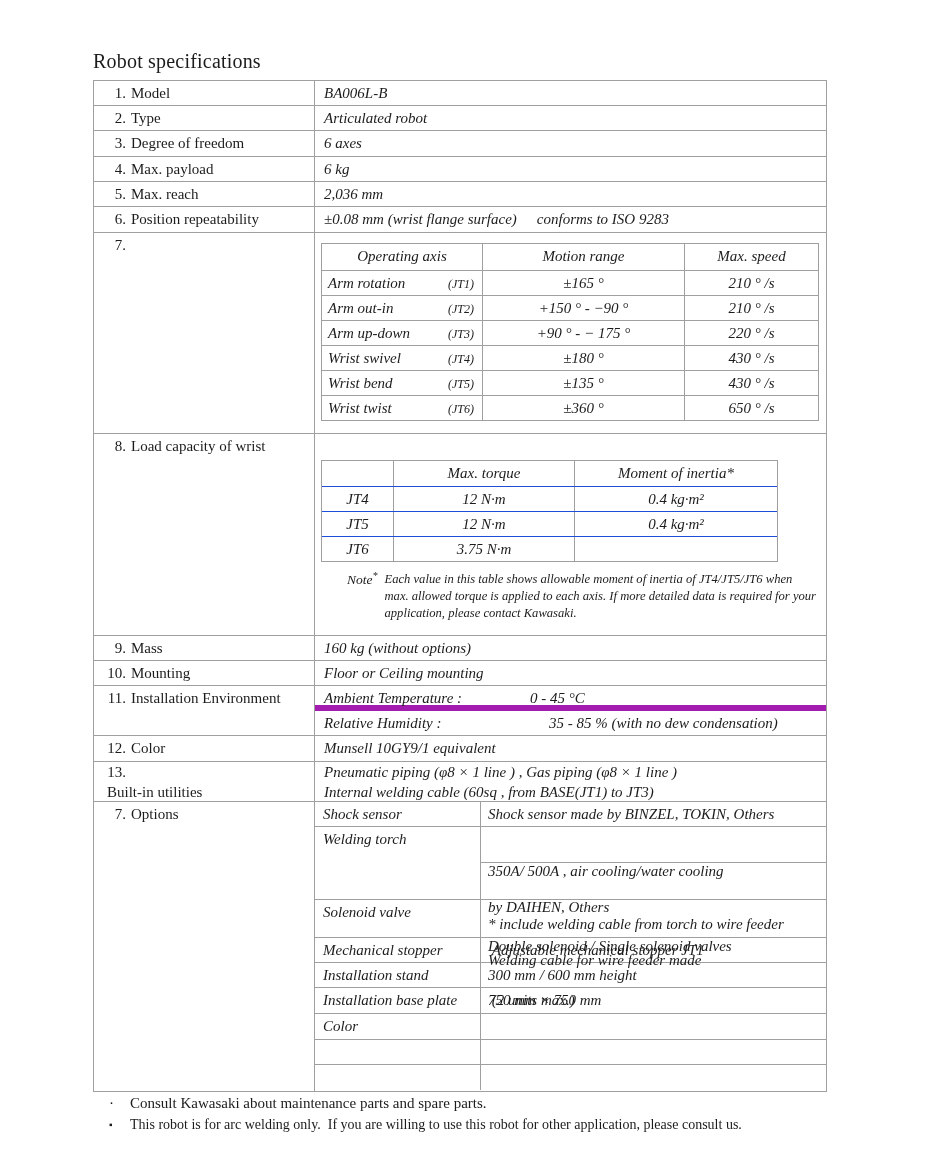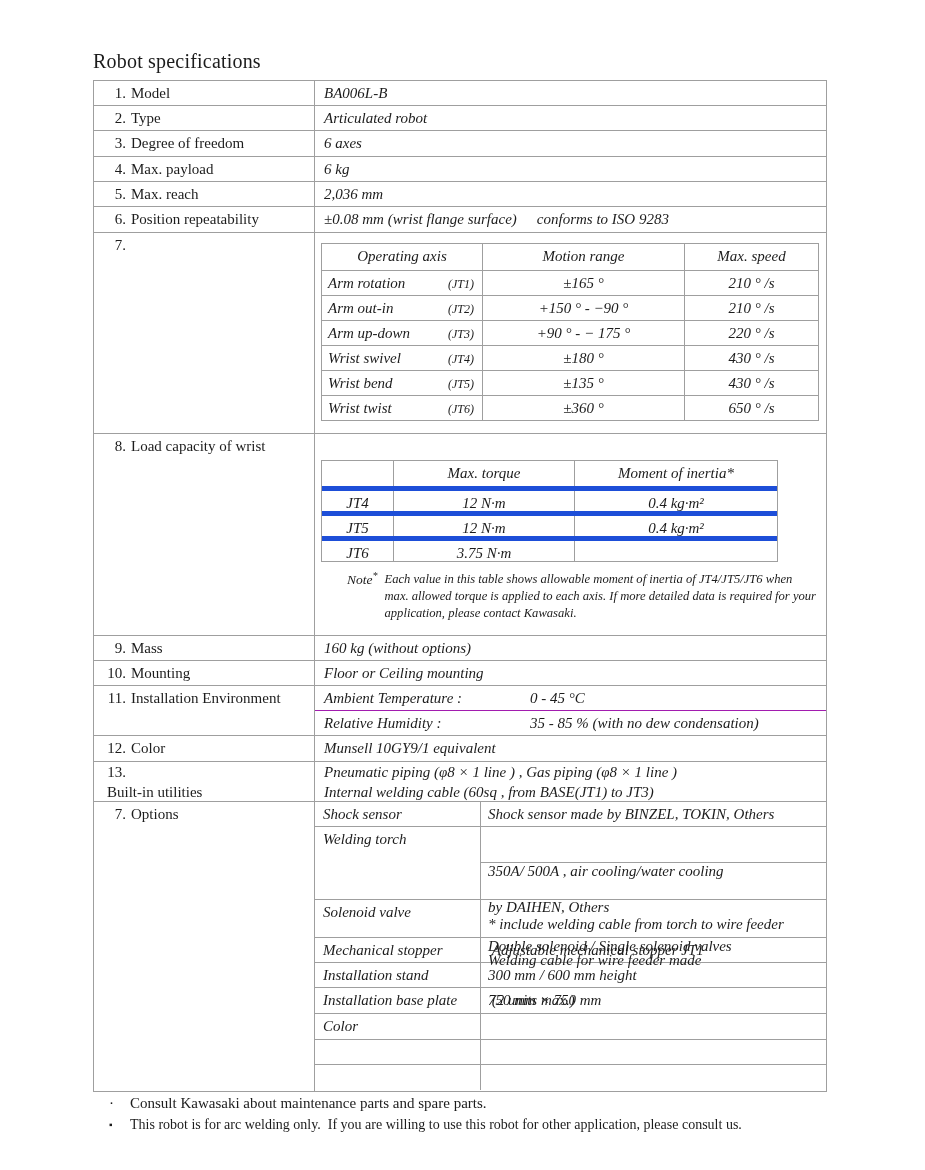--- a/index.html
+++ b/index.html
@@ -29,32 +29,32 @@
   .arow{display:flex;height:25px;line-height:24px;box-sizing:border-box;border-top:1px solid #9f9f9f;}
   .arow.head{height:26px;line-height:25px;border-top:none;}
   .ac1{width:161px;flex:none;border-right:1px solid #9f9f9f;box-sizing:border-box;
     display:flex;justify-content:space-between;align-items:baseline;padding:0 8px 0 6px;}
   .ac2{width:202px;flex:none;border-right:1px solid #9f9f9f;box-sizing:border-box;text-align:center;}
   .ac3{flex:1;text-align:center;}
   .arow.head .ac1{justify-content:center;padding:0;}
   .joint{font-size:12px;}
   
   .ltable{margin:26px 0 0 6px;width:457px;box-sizing:border-box;border:1px solid #9f9f9f;}
-  .lrow{display:flex;height:25px;line-height:24px;box-sizing:border-box;border-top:5px solid #1d4ed8;}
+  .lrow{display:flex;height:25px;line-height:24px;box-sizing:border-box;border-top:1px solid #1d4ed8;}
   .lrow.head{border-top:none;}
   .lc1{width:72px;flex:none;border-right:1px solid #9f9f9f;box-sizing:border-box;text-align:center;}
   .lc2{width:181px;flex:none;border-right:1px solid #9f9f9f;box-sizing:border-box;text-align:center;}
   .lc3{flex:1;text-align:center;}
   .note{margin:9px 0 0 32px;display:flex;width:472px;line-height:17px;}
   .note-label{flex:none;font-size:13.5px;line-height:17px;}
   .note-text{margin-left:7px;font-size:12.6px;line-height:17px;}
   
   .env-sub{height:25px;line-height:24px;box-sizing:border-box;display:flex;padding-left:9px;
-    border-bottom:1px solid #a21caf;}
-  .env-sub.last{border-bottom:none;height:24px;}
+    border-bottom:6px solid #a21caf;}
+  .env-sub.last{border-bottom:none;height:24px;gap:19px;}
   .env-name{width:206px;flex:none;}
   
   .twoline{line-height:20px;padding-top:0;flex-direction:column;}
   
   .orow{display:flex;box-sizing:border-box;border-bottom:1px solid #9f9f9f;}
   .orow.last{border-bottom:none;}
   .oname{width:166px;flex:none;border-right:1px solid #9f9f9f;box-sizing:border-box;
     padding-left:8px;line-height:24px;white-space:pre-wrap;}
   .oval{flex:1;padding-left:7px;line-height:24px;white-space:pre-wrap;box-sizing:border-box;}
   .oh25{height:25px}.oh26{height:26px}.oh38{height:38px}.oh73{height:73px}

